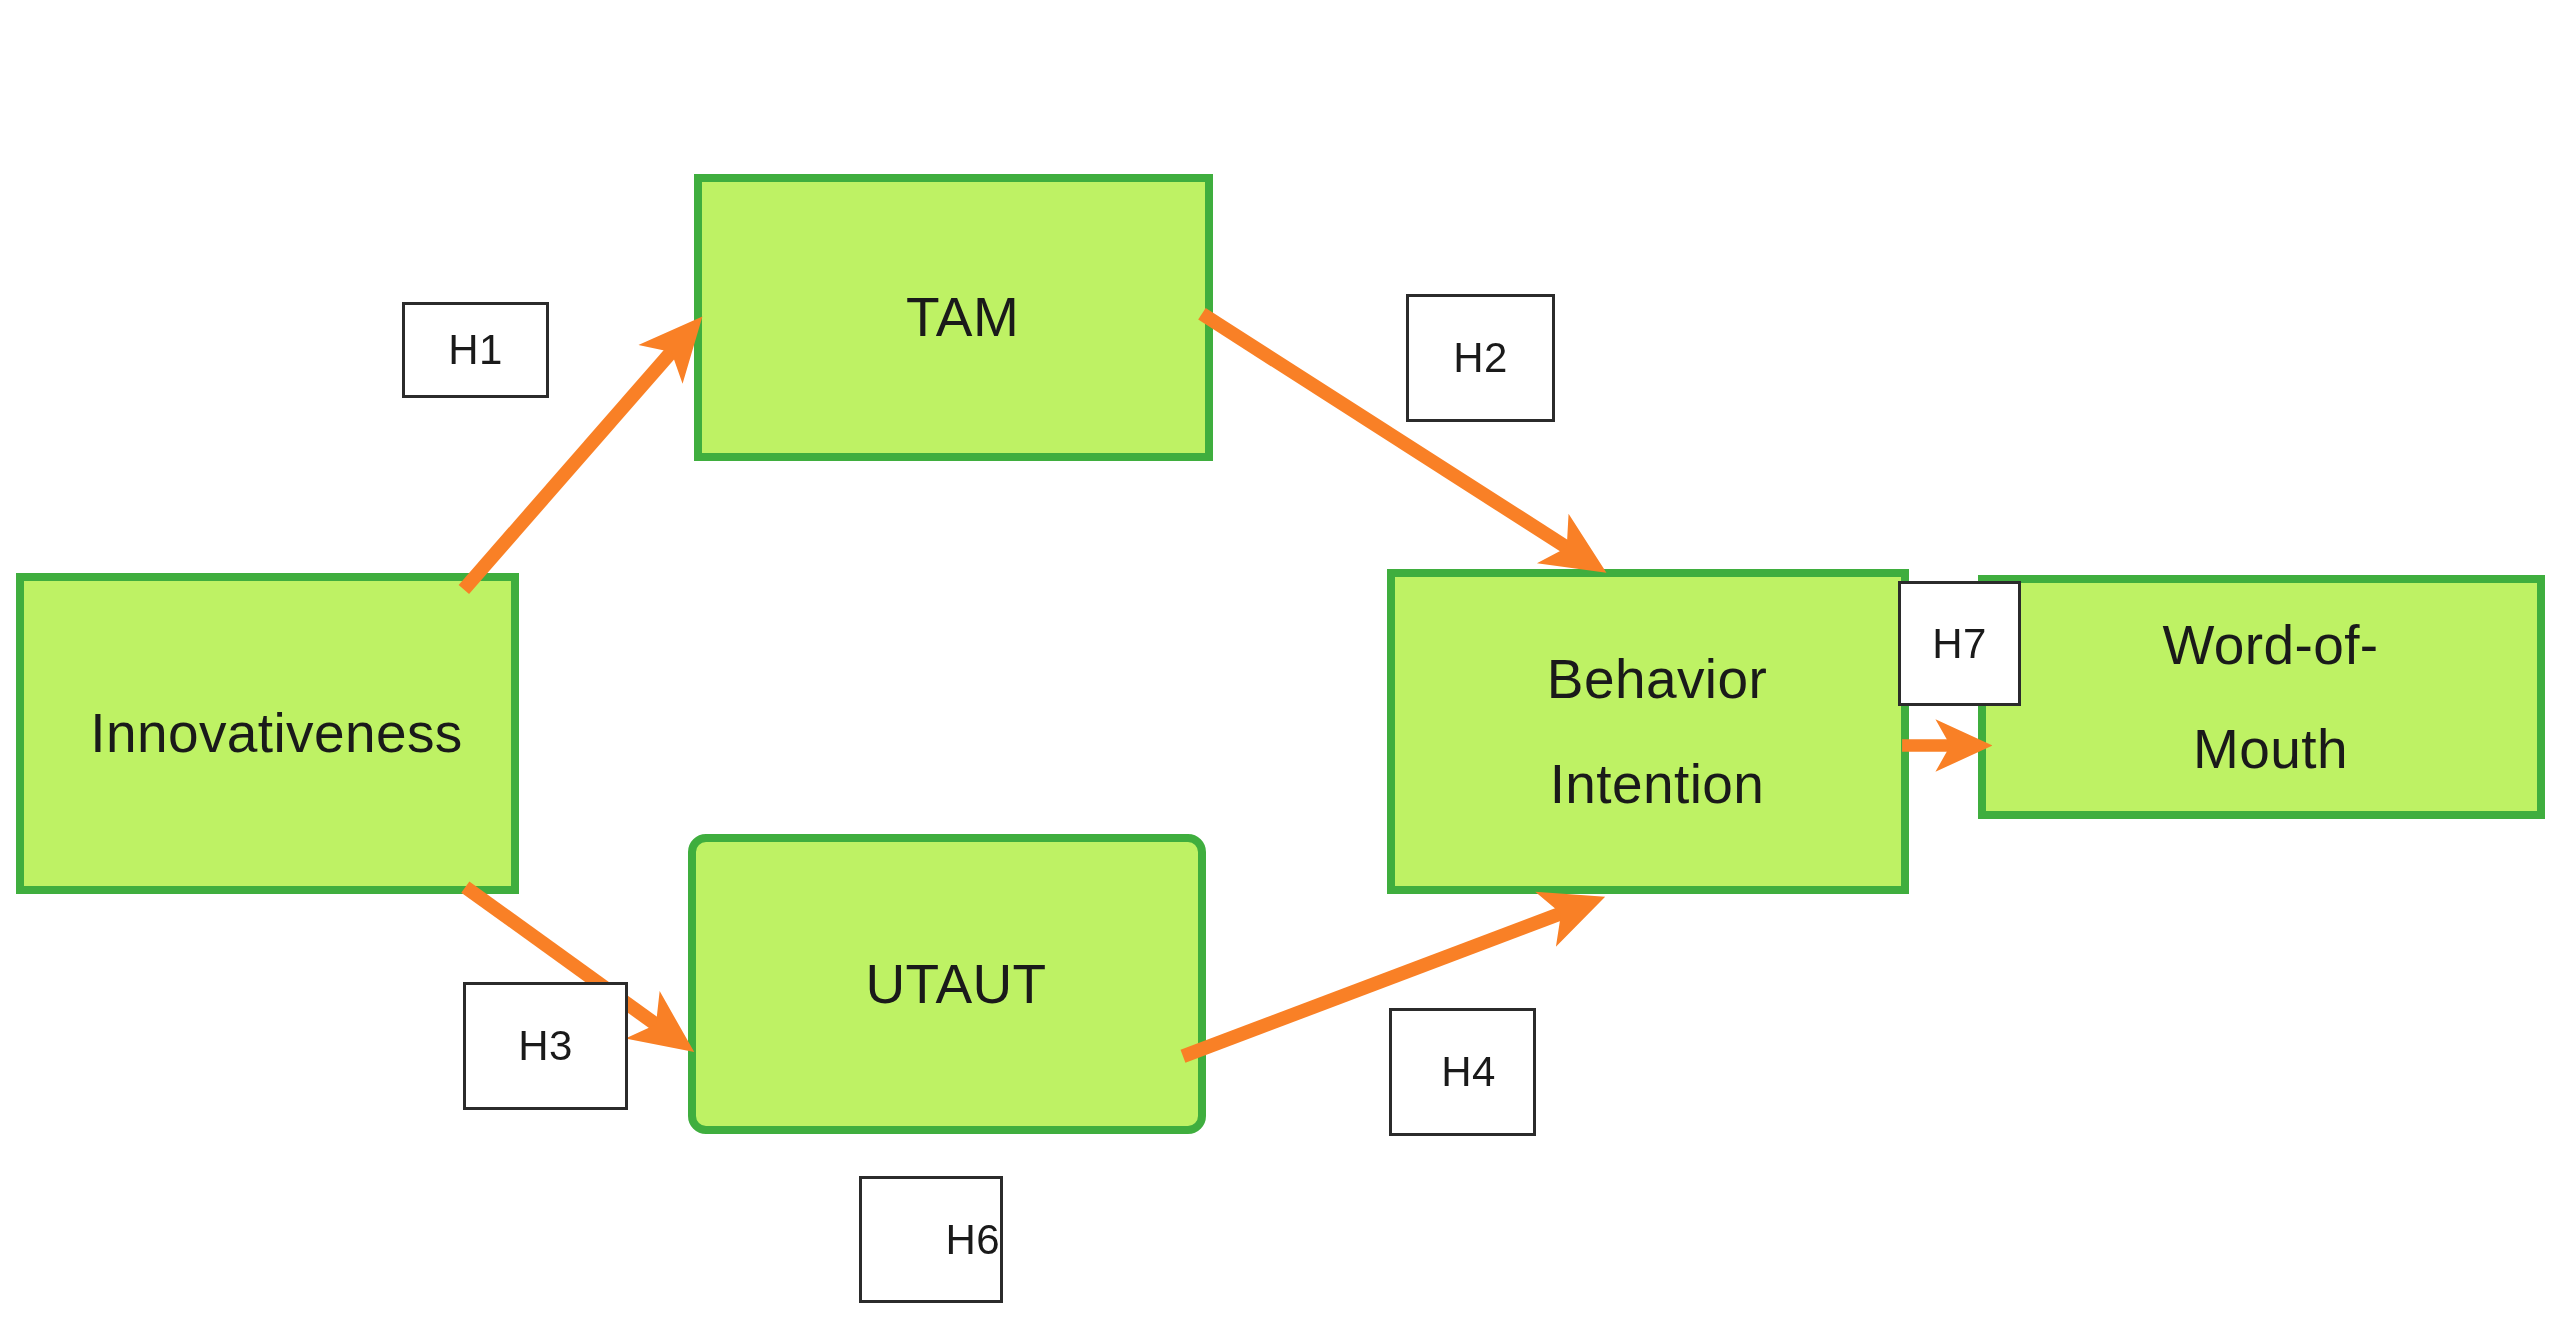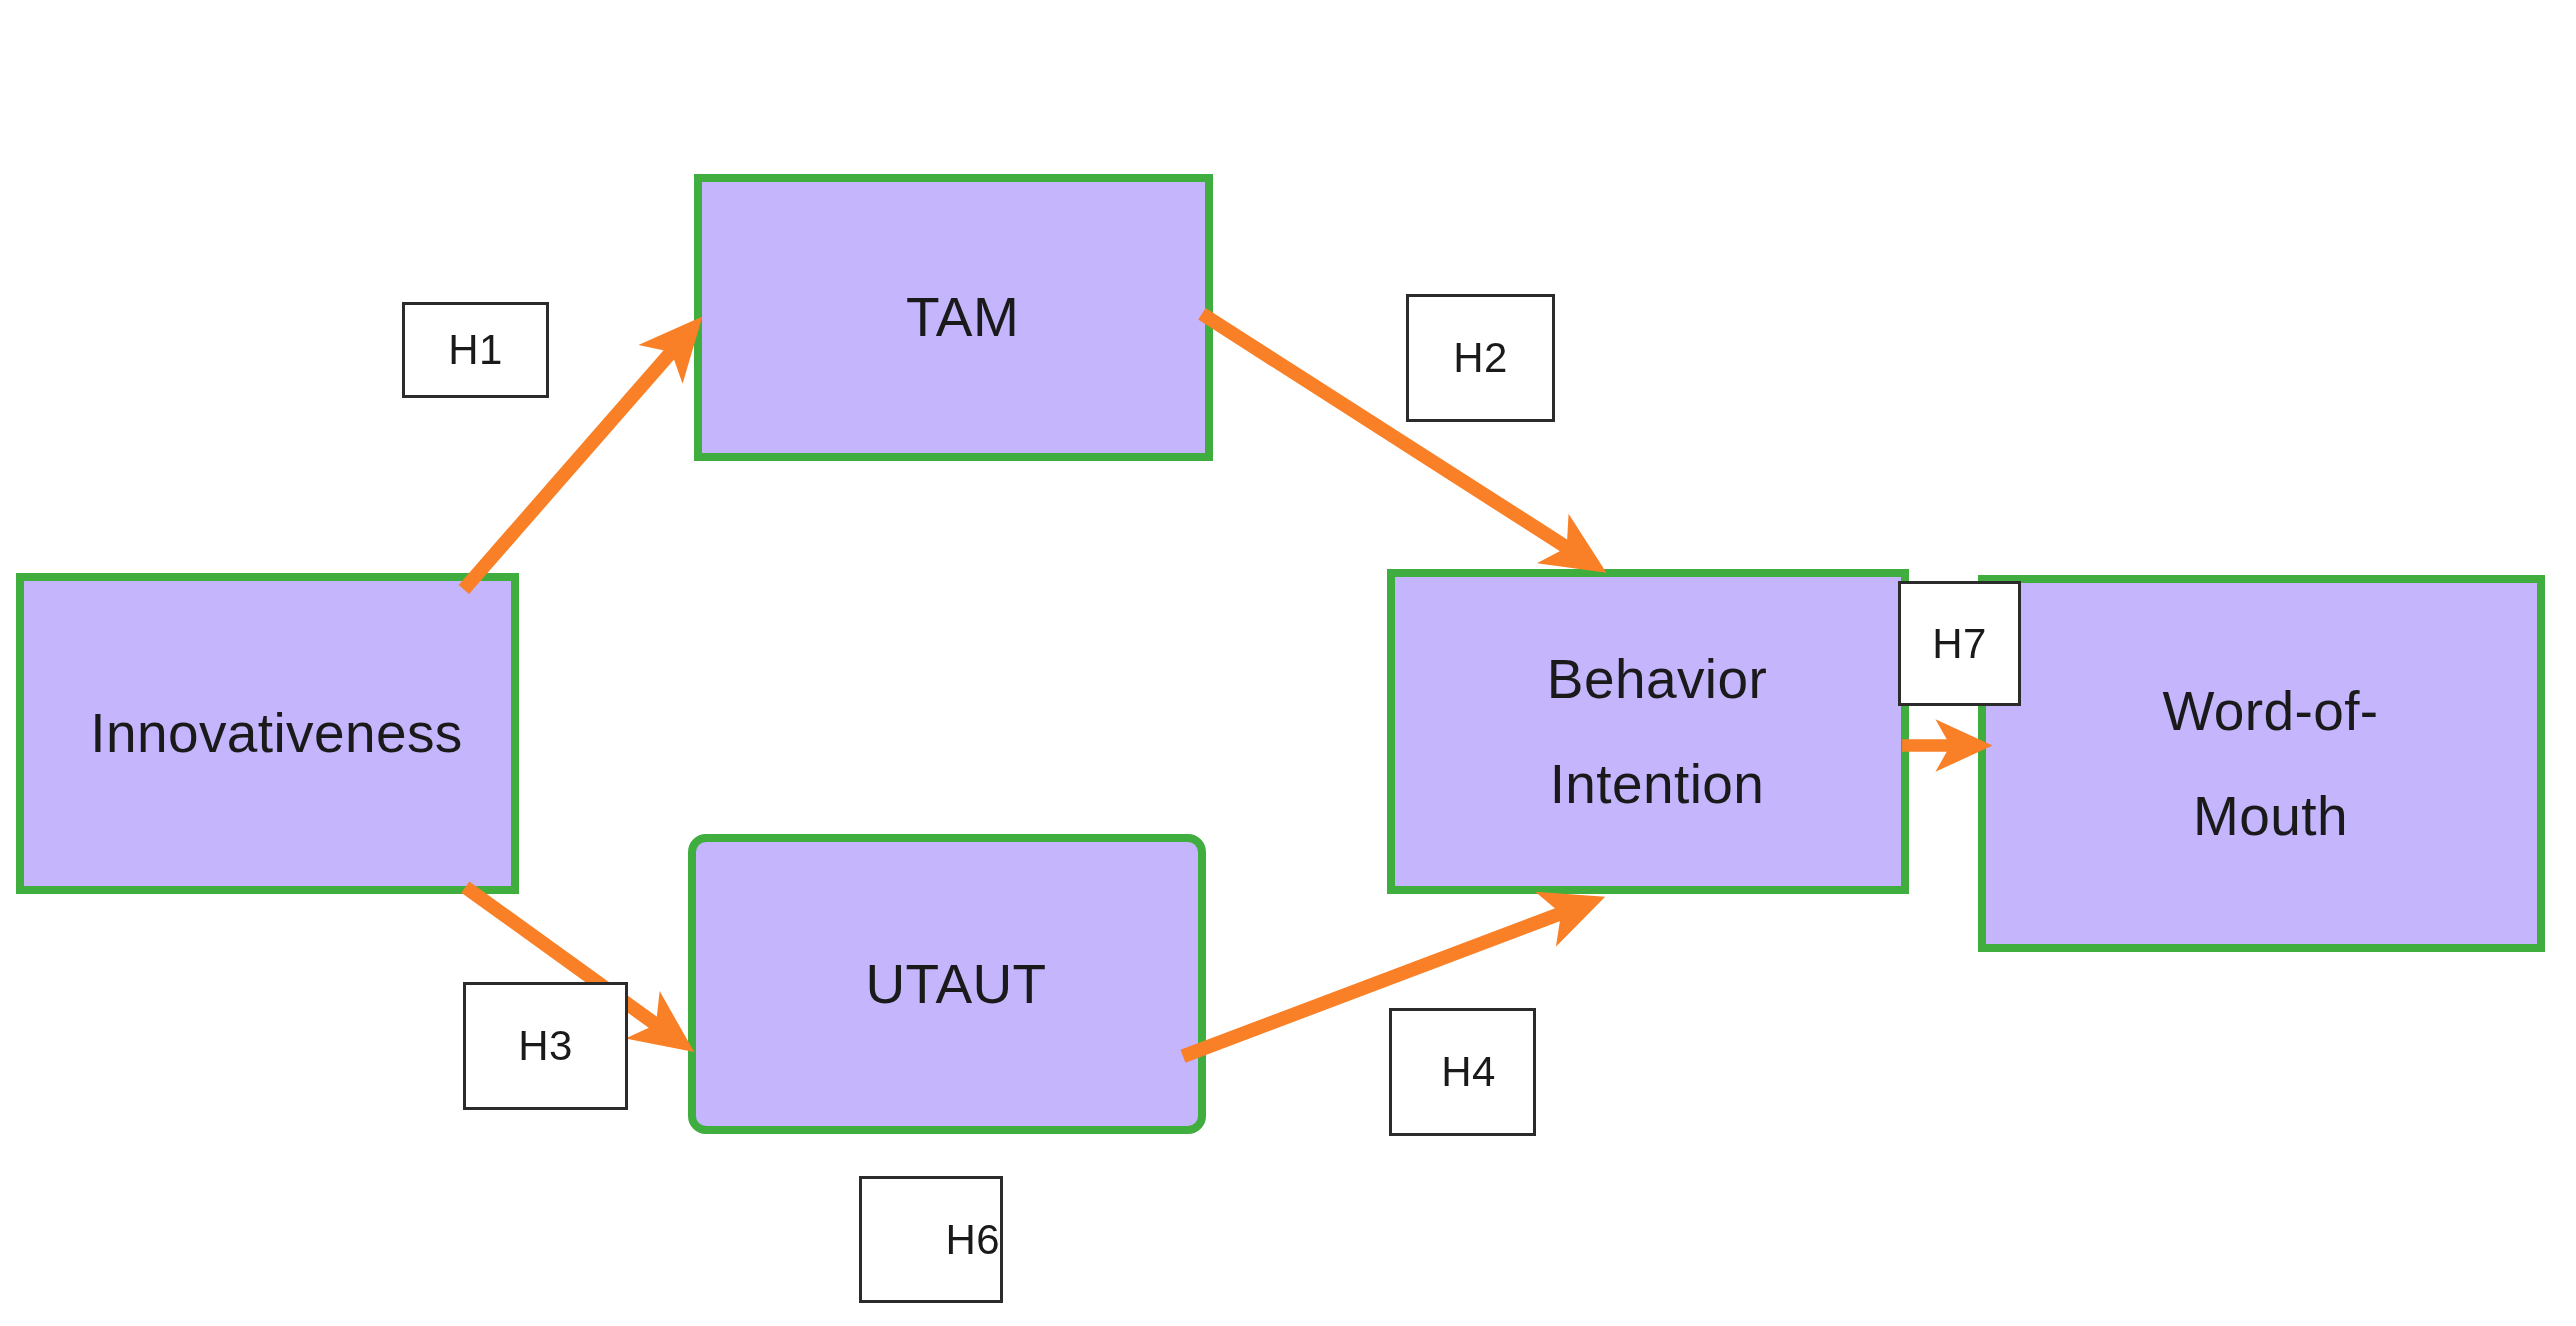--- a/index.html
+++ b/index.html
@@ -14,21 +14,21 @@
     position: relative;
     width: 2576px;
     height: 1327px;
     background: #ffffff;
     overflow: hidden;
   }
   
   .construct-box {
     position: absolute;
     box-sizing: border-box;
-    background: #c4b5fd;
+    background: #bef264;
     border: 8.8px solid #3FAE3E;
     display: flex;
     flex-direction: column;
     align-items: center;
     justify-content: center;
     text-align: center;
     padding-left: 18px;
   }
   .construct-label {
     font-size: 55px;
@@ -63,21 +63,21 @@
     width: 2576px;
     height: 1327px;
     pointer-events: none;
     z-index: 2;
   }
   
   #box-innovativeness { left: 16px;   top: 573px;  width: 503px;  height: 321px; }
   #box-tam           { left: 694px;  top: 174px;  width: 519px;  height: 287px; }
   #box-utaut         { left: 688px;  top: 834px; width: 518px;  height: 300px; border-radius: 18px; }
   #box-bi            { left: 1387px; top: 569px;  width: 522px;  height: 325px; }
-  #box-wom           { left: 1978px; top: 575px;  width: 567px;  height: 377px; }
+  #box-wom           { left: 1978px; top: 575px;  width: 567px;  height: 244px; }
 
   #hyp-h5 { left: 859px; top: 17.5px;   width: 146px; height: 128px; }
   #hyp-h1 { left: 402px;  top: 302px;  width: 147px; height: 96px; }
   #hyp-h2 { left: 1406px; top: 294px;  width: 149px; height: 128px; }
   #hyp-h7 { left: 1898px; top: 581px;  width: 123px; height: 125px; }
   #hyp-h3 { left: 419px;  top: 982px; width: 165px; height: 128px; margin-left: 44px; }
   #hyp-h4 { left: 1389px; top: 1008px; width: 147px; height: 128px; padding-left: 12px; }
   #hyp-h6 { left: 859px; top: 1176px; width: 144px; height: 127px; justify-content: flex-end; }
 </style>
 </head>

